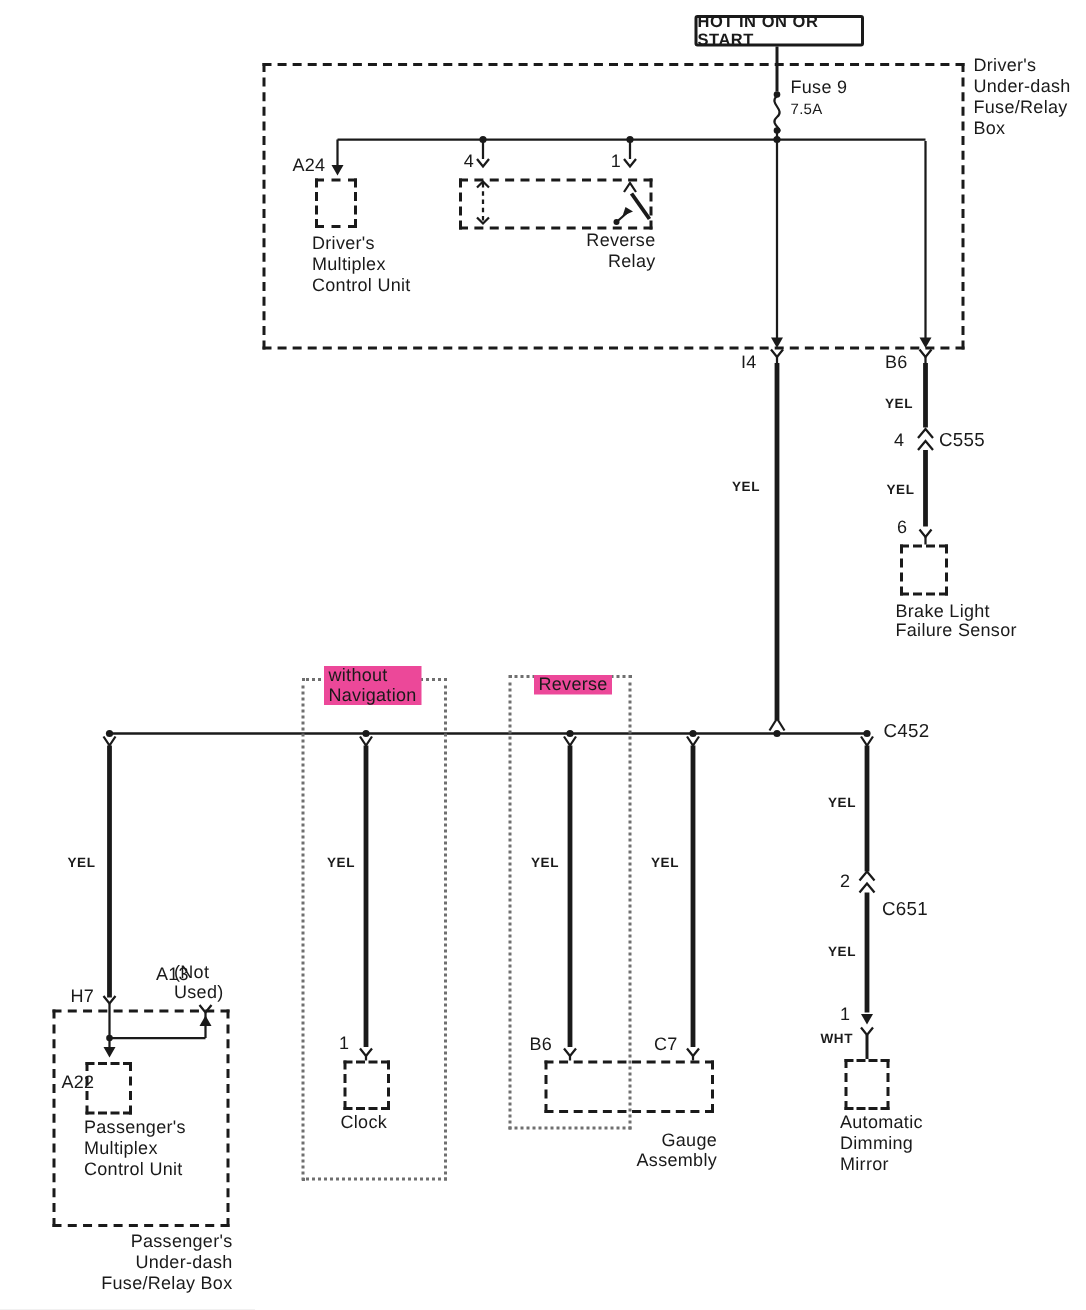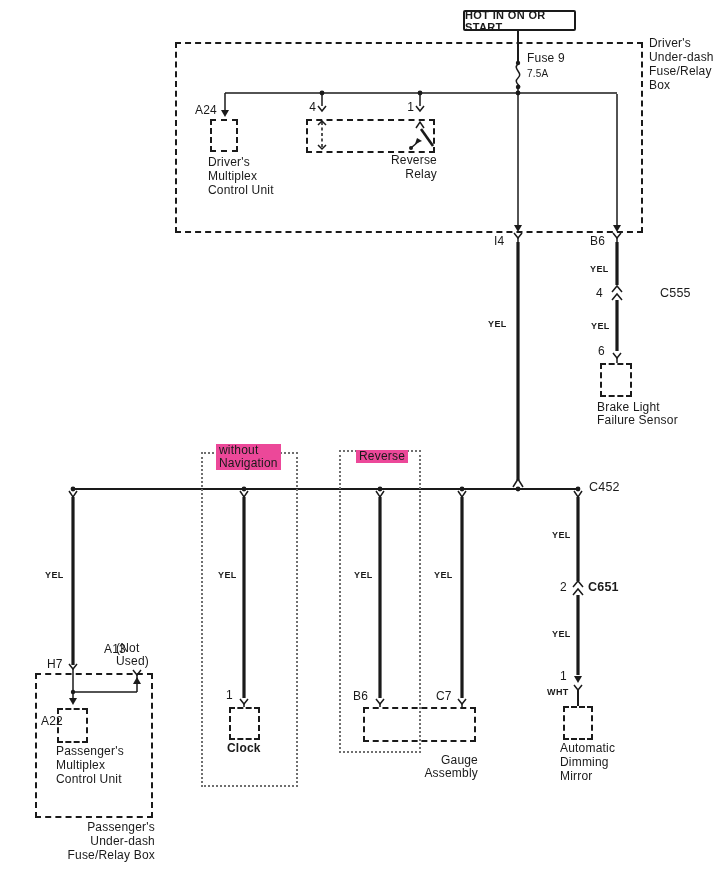--- a/index.html
+++ b/index.html
@@ -177,21 +177,21 @@
 Control Unit</div>
   <div class="lbl pin right" style="left:300px; top:101px; width:16px;">4</div>
   <div class="lbl pin right" style="left:398px; top:101px; width:16px;">1</div>
   <div class="lbl right" style="left:383px; top:153px; width:54px; line-height:14px;">Reverse
 Relay</div>
   <div class="lbl pin" style="left:494px; top:235px;">I4</div>
   <div class="lbl pin" style="left:590px; top:235px;">B6</div>
 
   <div class="lbl wirecolor" style="left:590px; top:263px;">YEL</div>
   <div class="lbl pin" style="left:596px; top:287px;">4</div>
-  <div class="lbl conn" style="left:660px; top:287px;">C555</div>
+  <div class="lbl conn" style="left:626px; top:287px;">C555</div>
   <div class="lbl wirecolor" style="left:591px; top:320px;">YEL</div>
   <div class="lbl pin" style="left:598px; top:345px;">6</div>
   <div class="lbl" style="left:597px; top:401px;">Brake Light
 Failure Sensor</div>
 
   <div class="lbl wirecolor" style="left:488px; top:318px;">YEL</div>
   <div class="lbl conn" style="left:589px; top:481px;">C452</div>
 
   <div class="lbl wirecolor" style="left:45px; top:569px;">YEL</div>
   <div class="lbl pin" style="left:47px; top:658px;">H7</div>
@@ -203,33 +203,33 @@
 Multiplex
 Control Unit</div>
   <div class="lbl right" style="left:31px; top:820px; width:124px; line-height:14px;">Passenger's
 Under-dash
 Fuse/Relay Box</div>
 
   <div class="lbl region-label" style="left:216px; top:444px;">without
 Navigation</div>
   <div class="lbl wirecolor" style="left:218px; top:569px;">YEL</div>
   <div class="lbl pin" style="left:226px; top:689px;">1</div>
-  <div class="lbl" style="left:227px; top:742px;font-weight:bold;">Clock</div>
+  <div class="lbl" style="left:227px; top:742px;">Clock</div>
 
   <div class="lbl region-label" style="left:356px; top:450px;">Reverse</div>
   <div class="lbl wirecolor" style="left:354px; top:569px;">YEL</div>
   <div class="lbl wirecolor" style="left:434px; top:569px;">YEL</div>
   <div class="lbl pin" style="left:353px; top:690px;">B6</div>
   <div class="lbl pin" style="left:436px; top:690px;">C7</div>
   <div class="lbl right" style="left:418px; top:714px; width:60px;margin-top:40px;">Gauge
 Assembly</div>
 
   <div class="lbl wirecolor" style="left:552px; top:529px;">YEL</div>
   <div class="lbl pin" style="left:560px; top:581px;">2</div>
-  <div class="lbl conn" style="left:588px; top:581px;font-weight:bold;">C651</div>
+  <div class="lbl conn" style="left:588px; top:600px;">C651</div>
   <div class="lbl wirecolor" style="left:552px; top:628px;">YEL</div>
   <div class="lbl pin" style="left:560px; top:670px;">1</div>
   <div class="lbl wirecolor" style="left:547px; top:686px;">WHT</div>
   <div class="lbl" style="left:560px; top:741px; line-height:14px;">Automatic
 Dimming
 Mirror</div>
 
 </div>
 
 </body></html>

